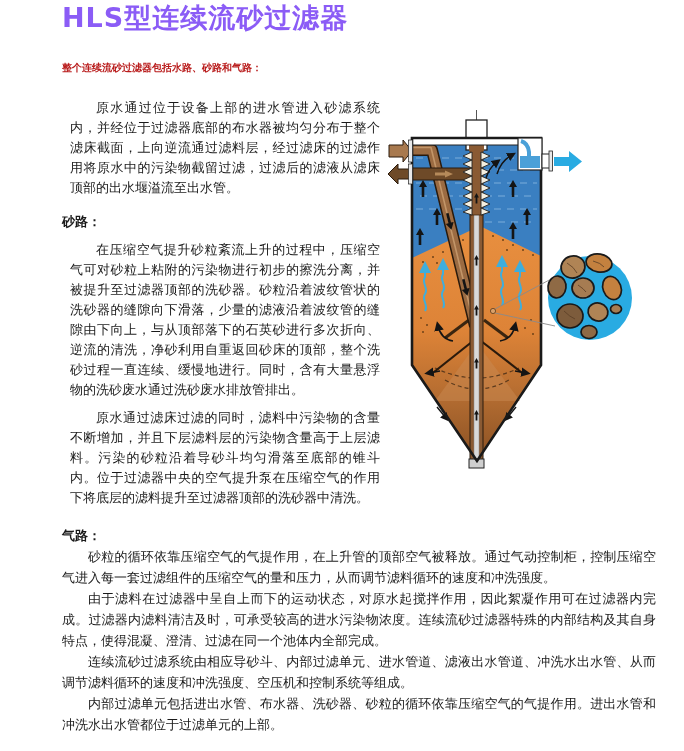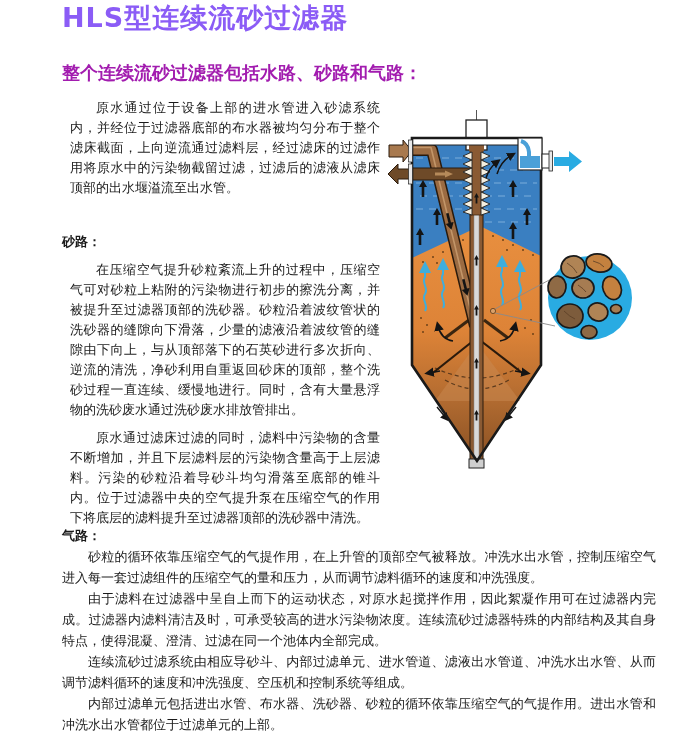--- a/index.html
+++ b/index.html
@@ -11,30 +11,30 @@
     color:#1a1a1a;
     overflow:hidden;
   }
   .doc-title{
     position:absolute;left:62px;top:0;
     font-size:27px;font-weight:bold;color:#8b5cf6;
     letter-spacing:1px;white-space:nowrap;
   }
   .doc-subtitle{
     position:absolute;left:62px;top:61px;
-    font-size:18px;font-weight:bold;color:#a21caf;
+    font-size:10px;font-weight:bold;color:#b91c1c;
     white-space:nowrap;
   }
   .col-left{
     position:absolute;left:62px;top:90px;width:326px;
     font-size:13px;line-height:20px;text-align:justify;
   }
   .sec-label{font-weight:bold;}
   .col-left p{margin:8px;text-indent:2em;}
-  .gap-label{margin-top:34px;}
+  .gap-label{margin-top:14px;}
   .sec-air{
     position:absolute;left:62px;top:525px;width:594px;
     font-size:13px;line-height:21px;text-align:justify;
   }
   .sec-air p{margin:0;text-indent:2em;}
   .diagram-wrap{
     position:absolute;left:385px;top:110px;width:280px;height:424px;
   }
   svg{display:block;}
 </style>
@@ -48,21 +48,21 @@
 
   <div class="col-left">
     <p>原水通过位于设备上部的进水管进入砂滤系统内，并经位于过滤器底部的布水器被均匀分布于整个滤床截面，上向逆流通过滤料层，经过滤床的过滤作用将原水中的污染物截留过滤，过滤后的滤液从滤床顶部的出水堰溢流至出水管。</p>
     <div class="sec-label gap-label">砂路：</div>
     <p>在压缩空气提升砂粒紊流上升的过程中，压缩空气可对砂粒上粘附的污染物进行初步的擦洗分离，并被提升至过滤器顶部的洗砂器。砂粒沿着波纹管状的洗砂器的缝隙向下滑落，少量的滤液沿着波纹管的缝隙由下向上，与从顶部落下的石英砂进行多次折向、逆流的清洗，净砂利用自重返回砂床的顶部，整个洗砂过程一直连续、缓慢地进行。同时，含有大量悬浮物的洗砂废水通过洗砂废水排放管排出。</p>
     <p>原水通过滤床过滤的同时，滤料中污染物的含量不断增加，并且下层滤料层的污染物含量高于上层滤料。污染的砂粒沿着导砂斗均匀滑落至底部的锥斗内。位于过滤器中央的空气提升泵在压缩空气的作用下将底层的滤料提升至过滤器顶部的洗砂器中清洗。</p>
   </div>
 
   <div class="sec-air">
     <div class="sec-label">气路：</div>
-    <p>砂粒的循环依靠压缩空气的气提作用，在上升管的顶部空气被释放。冲洗水出水管，控制压缩空气进入每一套过滤组件的压缩空气的量和压力，从而调节滤料循环的速度和冲洗强度。</p>
+    <p>砂粒的循环依靠压缩空气的气提作用，在上升管的顶部空气被释放。通过气动控制柜，控制压缩空气进入每一套过滤组件的压缩空气的量和压力，从而调节滤料循环的速度和冲洗强度。</p>
     <p>由于滤料在过滤器中呈自上而下的运动状态，对原水起搅拌作用，因此絮凝作用可在过滤器内完成。过滤器内滤料清洁及时，可承受较高的进水污染物浓度。连续流砂过滤器特殊的内部结构及其自身特点，使得混凝、澄清、过滤在同一个池体内全部完成。</p>
     <p>连续流砂过滤系统由相应导砂斗、内部过滤单元、进水管道、滤液出水管道、冲洗水出水管、从而调节滤料循环的速度和冲洗强度、空压机和控制系统等组成。</p>
     <p>内部过滤单元包括进出水管、布水器、洗砂器、砂粒的循环依靠压缩空气的气提作用。进出水管和冲洗水出水管都位于过滤单元的上部。</p>
   </div>
 
   <div class="diagram-wrap">
     <svg width="280" height="424" viewBox="0 0 280 424" xmlns="http://www.w3.org/2000/svg">
       <defs>
         <linearGradient id="sandGrad" x1="0" y1="0" x2="0" y2="1">
           <stop offset="0" stop-color="#e88f3f"></stop>

